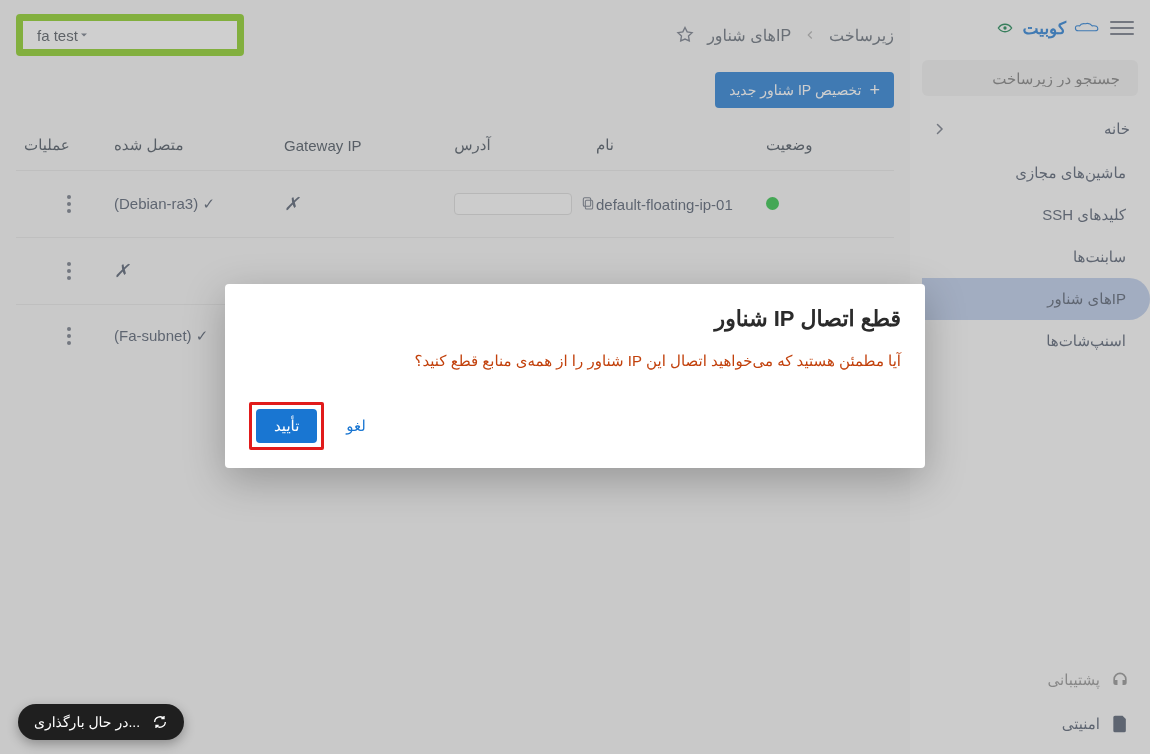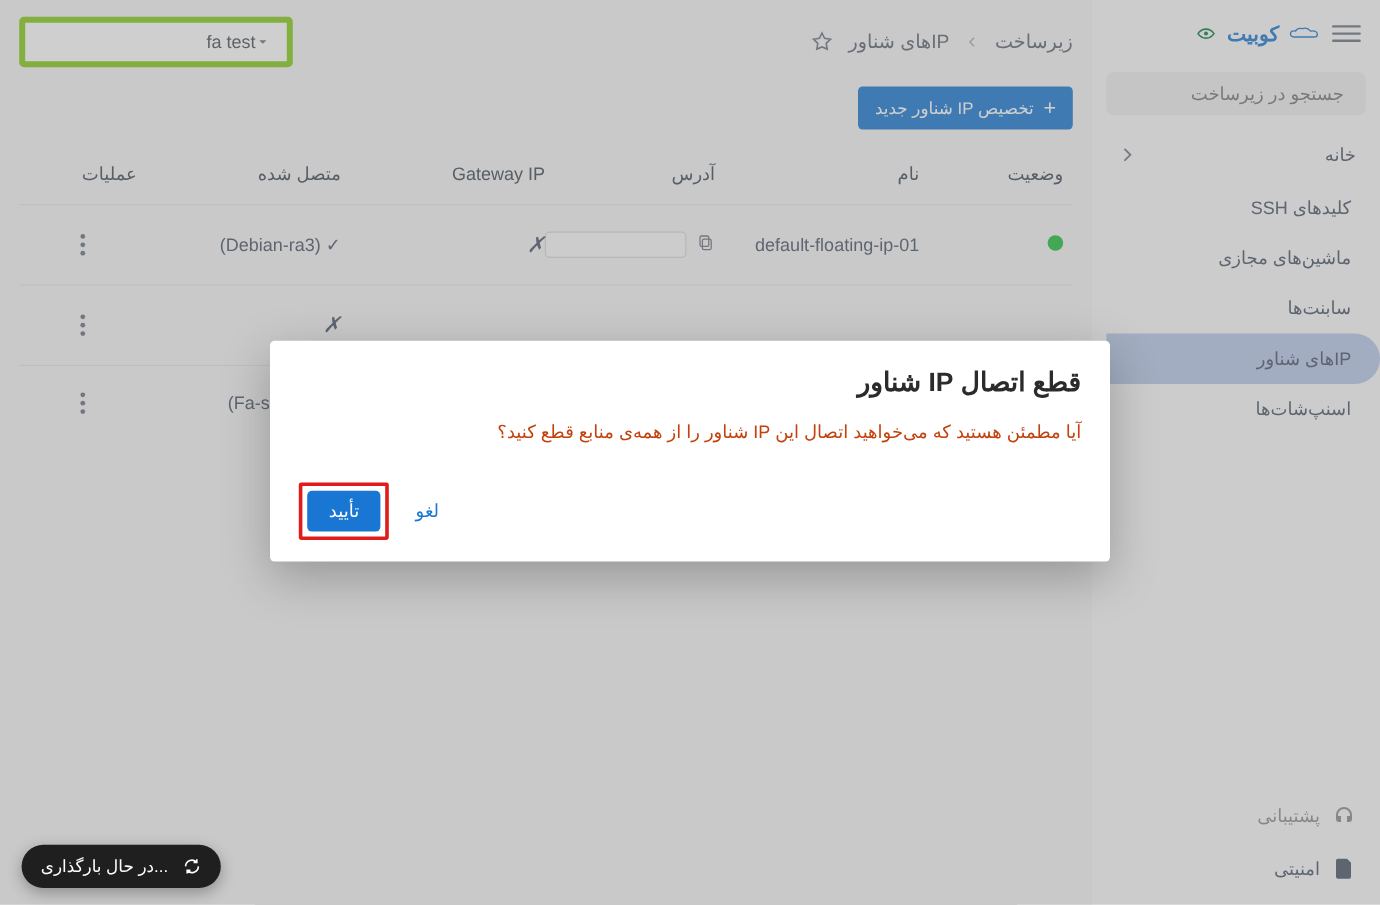--- a/index.html
+++ b/index.html
@@ -92,24 +92,24 @@
 .topbar {
   display:flex;align-items:center;justify-content:space-between;
   padding:0 16px 16px;
 }
 .breadcrumbs {
   display:flex;align-items:center;gap:12px;font-size:16px;color:#5b6470;
 }
 .breadcrumbs .sep { color:#aaa;width:14px;height:14px; }
 .breadcrumbs .star { width:20px;height:20px;stroke:#6b7280;fill:none;stroke-width:1.6;cursor:pointer; }
 .project-select {
-  border:5px solid #84cc16;border-radius:4px;
+  border:7px solid #84cc16;border-radius:4px;
   background:#fff;
   height:42px;width:228px;
-  display:flex;align-items:center;justify-content:flex-start;
+  display:flex;align-items:center;justify-content:flex-end;
   padding:0 14px;cursor:pointer;color:#495057;font-size:15px;
 }
 .project-select svg{width:12px;height:12px;fill:#6b7280;}
 .actions-row { padding:0 16px 8px; }
 .primary-btn {
   background:#1976d2;color:#fff;border:none;border-radius:4px;
   padding:9px 14px;font-size:14px;display:inline-flex;align-items:center;gap:8px;
   cursor:pointer;font-weight:500;
 }
 .primary-btn .plus { font-size:18px;line-height:1; }
@@ -121,21 +121,21 @@
   grid-template-columns: 120px 1.2fr 1fr 1.2fr 1.2fr 90px;
   align-items:center;
   direction:rtl;
 }
 .thead { padding:20px 8px 16px; font-size:15px; color:#3f4a56; font-weight:500; }
 .trow {
   border-top:1px solid #e6e6e6;
   padding:22px 8px;
   font-size:15px;color:#4a5568;
 }
-.th,.td { text-align:right; }
+.th,.td { text-align:left; }
 .status-dot {
   width:13px;height:13px;border-radius:50%;background:#1fbf3a;display:inline-block;
 }
 .addr-cell { display:flex;align-items:center;justify-content:center;gap:8px; }
 .addr-box {
   border:1px solid #d9d9d9;border-radius:4px;width:118px;height:22px;background:#fafafa;
 }
 .copy-icon svg{width:16px;height:16px;stroke:#6b7280;fill:none;stroke-width:1.6;cursor:pointer;}
 .x-mark{font-style:italic;font-size:18px;color:#4a5568;}
 .check{color:#4a5568;}
@@ -200,22 +200,22 @@
       <input class="search-input" placeholder="جستجو در زیرساخت" style="">
     </div>
 
     <div class="home-row">
       <span>خانه</span>
       <svg viewBox="0 0 24 24">
           <path d="M14 6l-6 6 6 6" fill="none" stroke="#6b7280" stroke-width="2" stroke-linecap="round" transform="scale(-1,1) translate(-24,0)"></path>
         </svg>
     </div>
 
+    <div class="nav-item">ماشین‌های مجازی</div>
     <div class="nav-item">کلیدهای SSH</div>
-    <div class="nav-item">ماشین‌های مجازی</div>
     <div class="nav-item">سابنت‌ها</div>
     <div class="nav-item active">IPهای شناور</div>
     <div class="nav-item">اسنپ‌شات‌ها</div>
 
     <div class="sidebar-bottom">
       <div class="sb-link">
         <svg viewBox="0 0 24 24">
             <path d="M12 3a8 8 0 018 8v4a3 3 0 01-3 3h-2v-6h3v-1a6 6 0 10-12 0v1h3v6H7a3 3 0 01-3-3v-4a8 8 0 018-8z"></path>
           </svg>
         <span>پشتیبانی</span>

